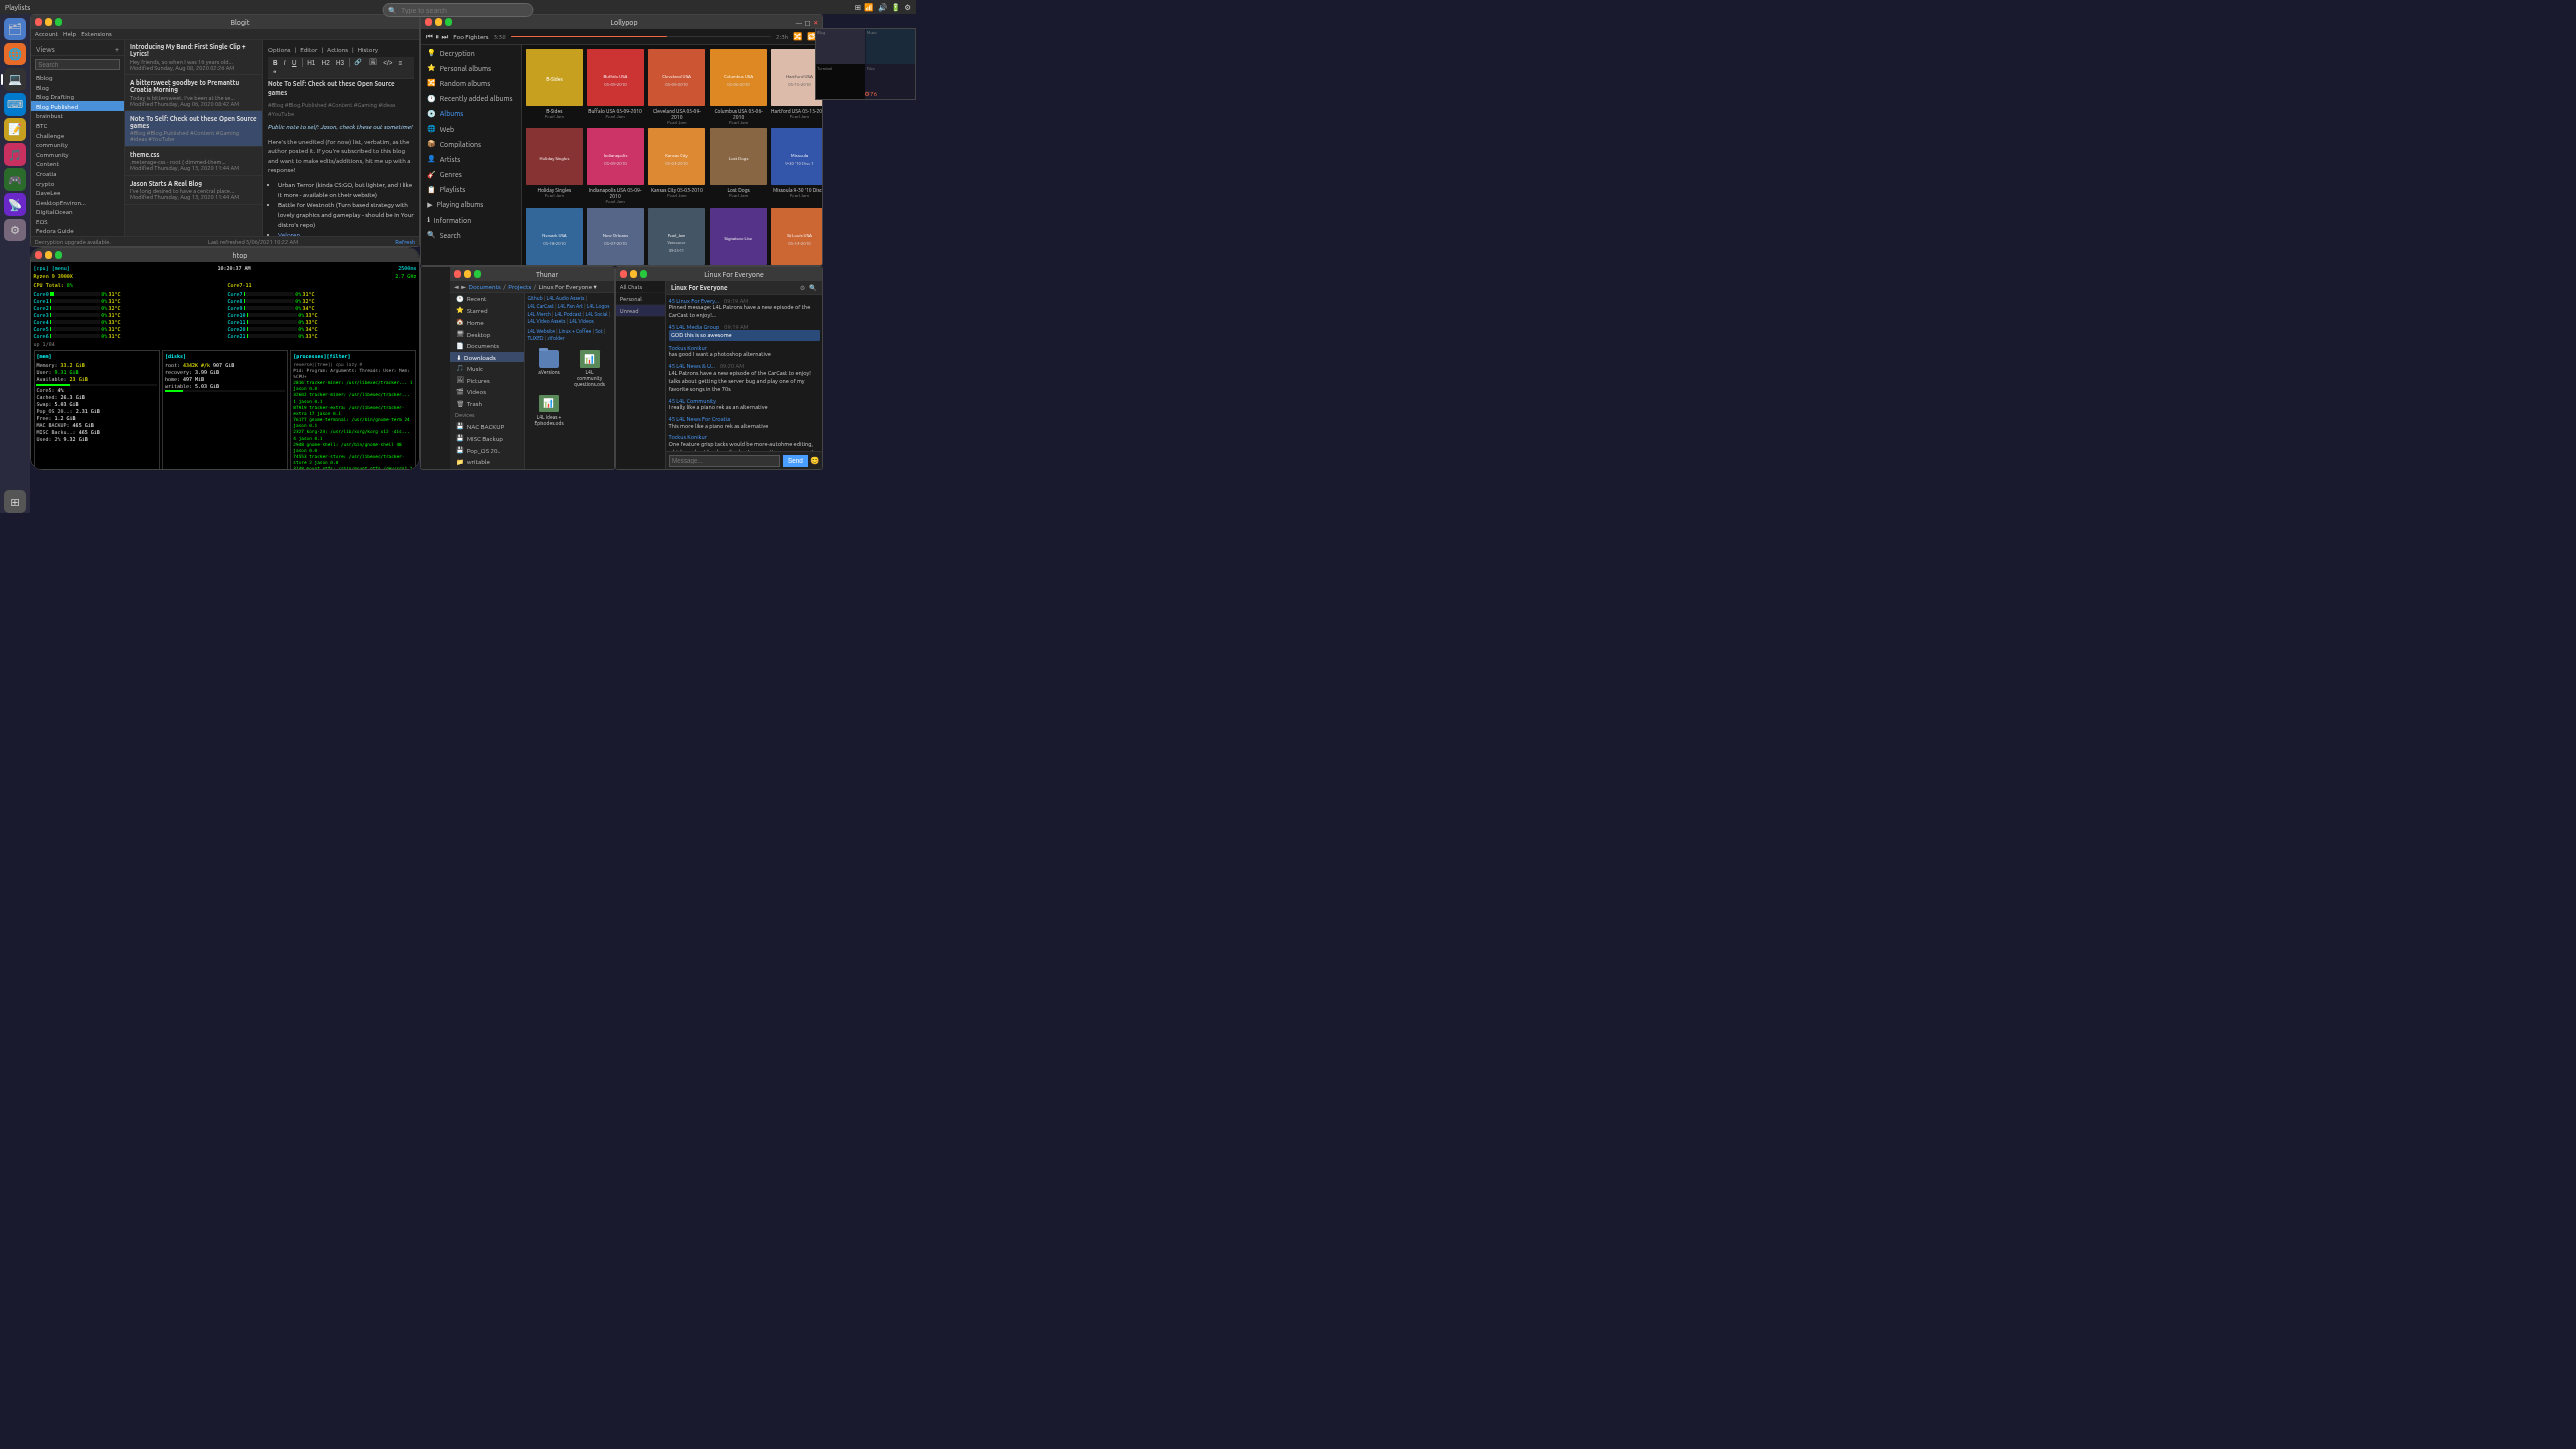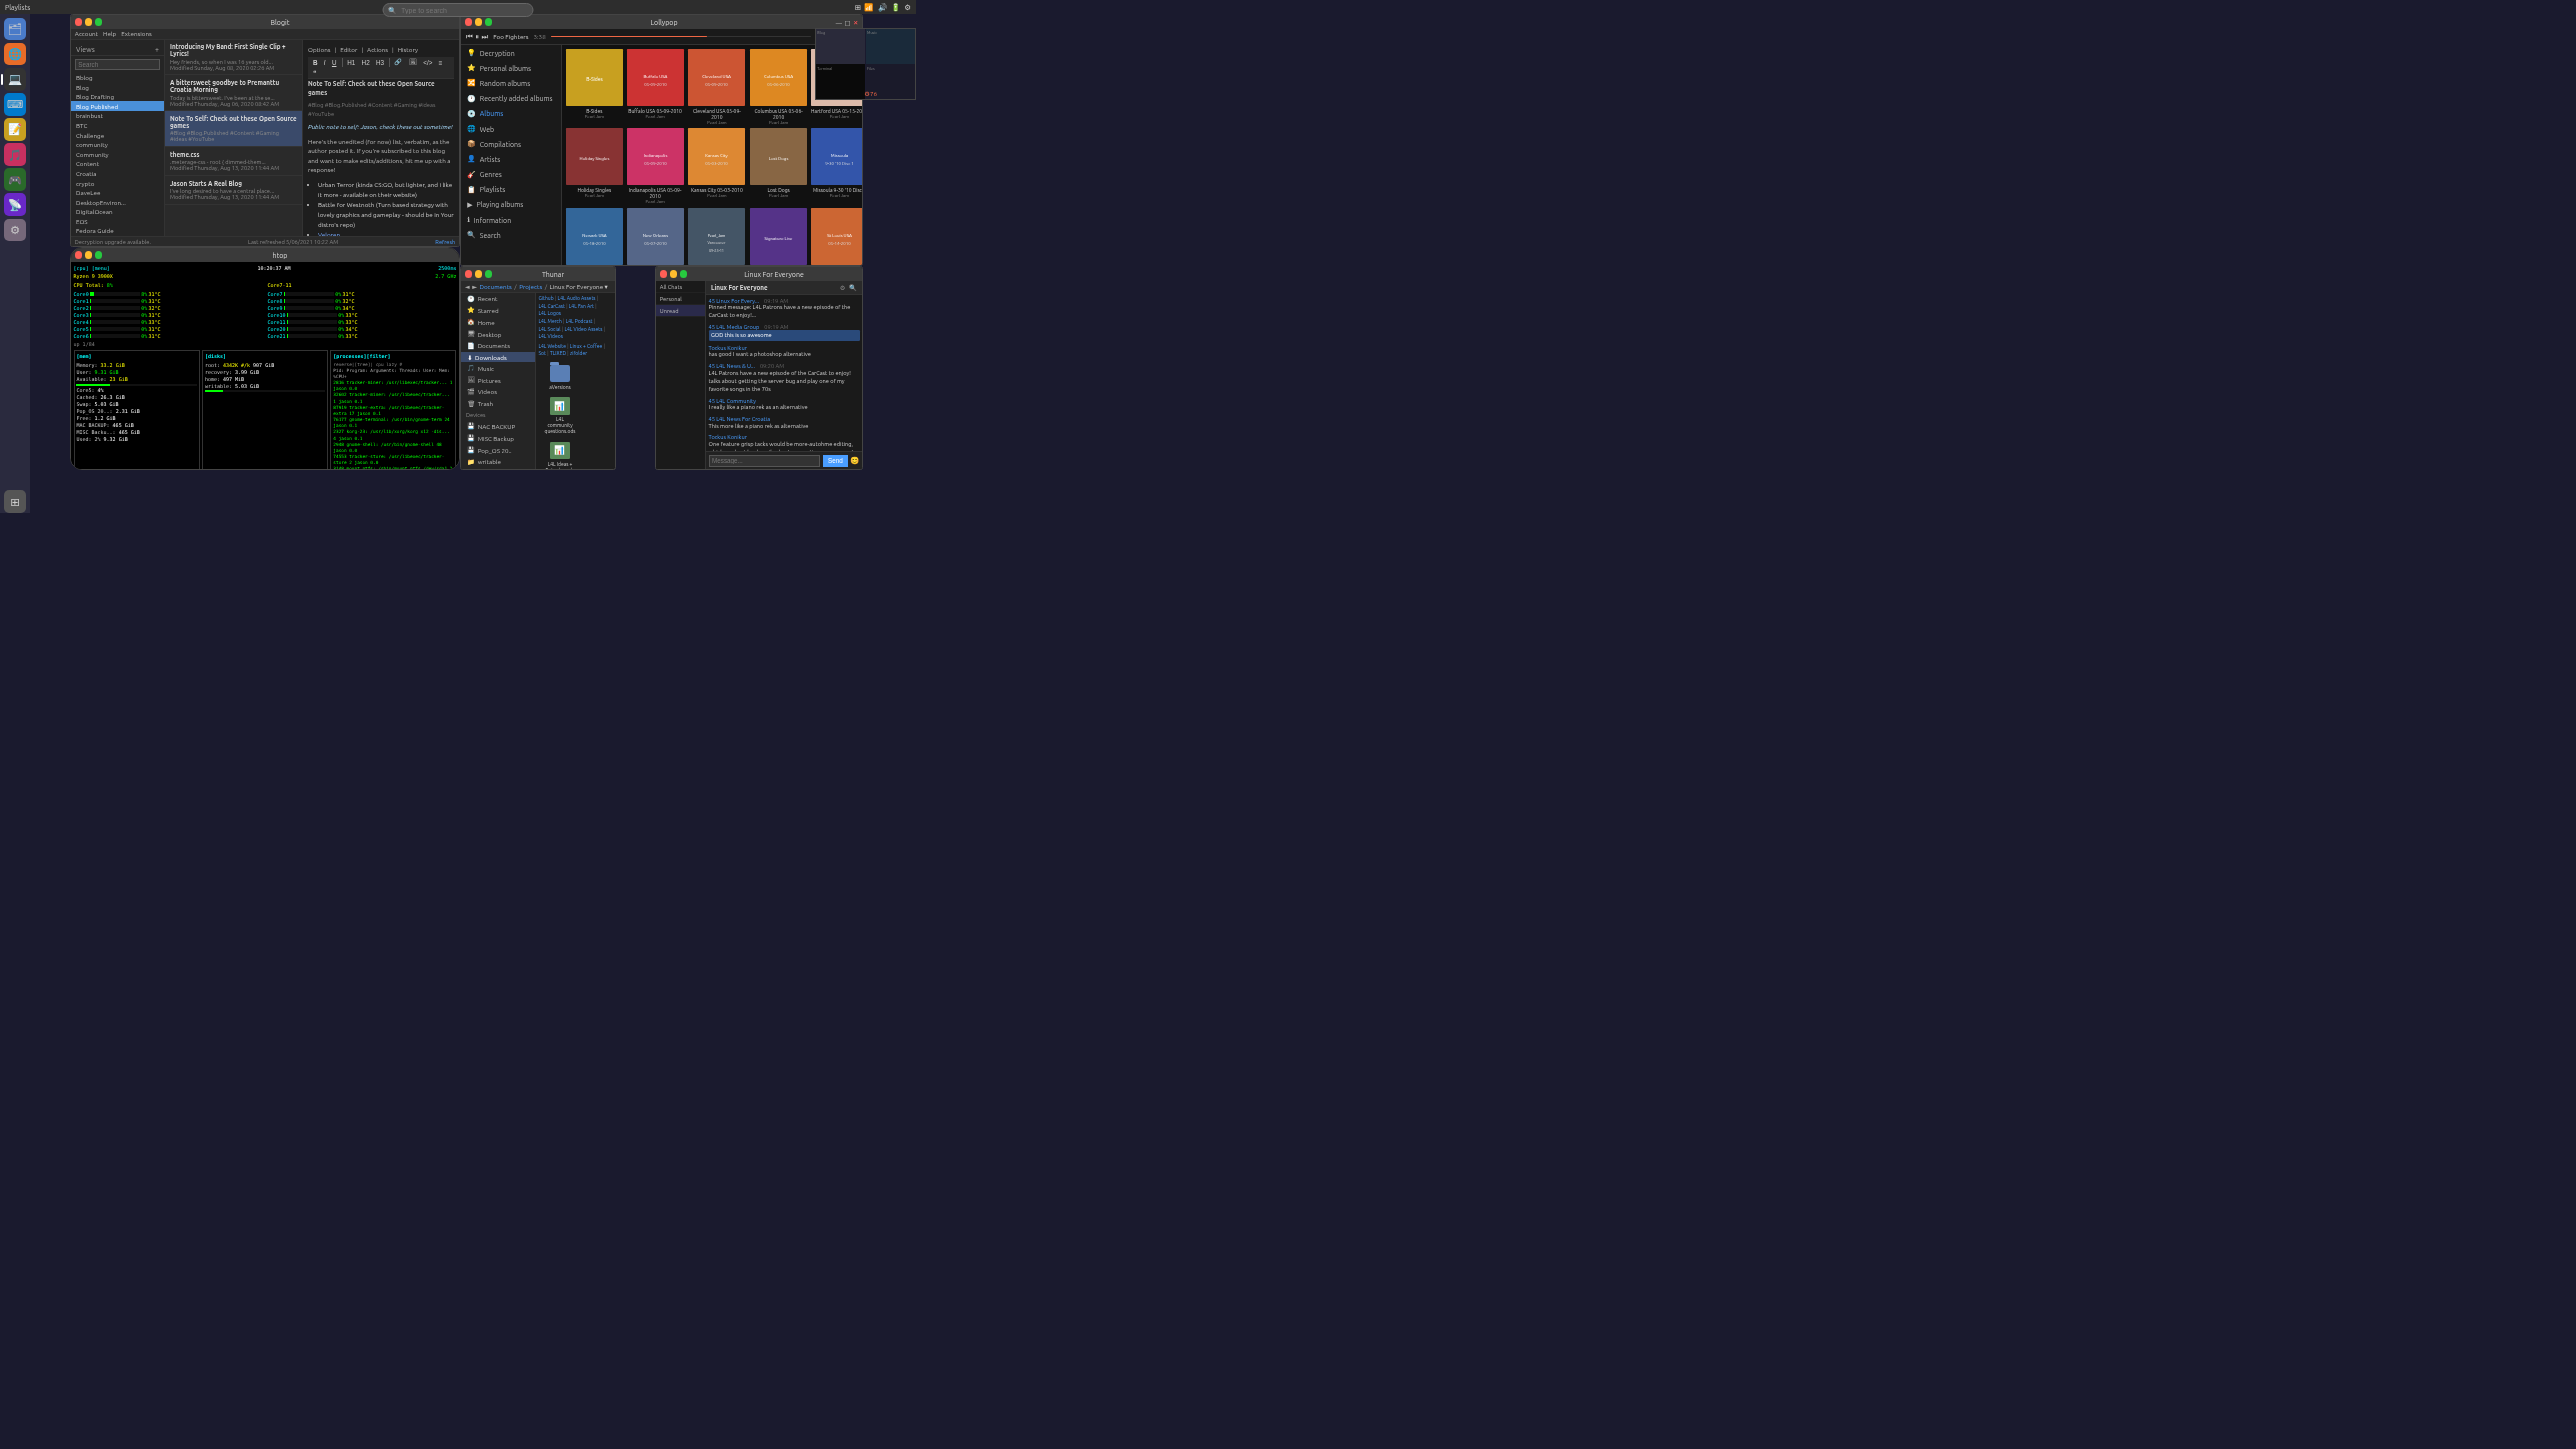--- a/index.html
+++ b/index.html
@@ -103,21 +103,20 @@
 
     
     .window {
       position: absolute;
       background: #1e1e1e;
       border: 0.6px solid #444;
       border-radius: 2.5px;
       overflow: hidden;
       display: flex;
       flex-direction: column;
-      margin-left: 40px;
     }
     .window-titlebar {
       height: 14px;
       background: #3a3a3a;
       display: flex;
       align-items: center;
       padding: 0 3.8px;
       gap: 2.5px;
       flex-shrink: 0;
     }
@@ -307,22 +306,23 @@
       color: #777;
       overflow: hidden;
       position: relative;
     }
     .music-album-title { font-size: 5px; color: #ccc; text-align: center; margin-top: 1.9px; }
     .music-album-artist { font-size: 4.4px; color: #888; text-align: center; }
 
     
     #files-window {
       top: 252px; left: 390px;
-      width: 156px;
+      width: 195px;
       height: 204px;
+      padding-left: 29px;
     }
     #files-toolbar {
       background: #2a2a2a;
       padding: 1.9px 3.8px;
       border-bottom: 0.6px solid #333;
       display: flex;
       align-items: center;
       gap: 2.5px;
       font-size: 6.3px;
     }

